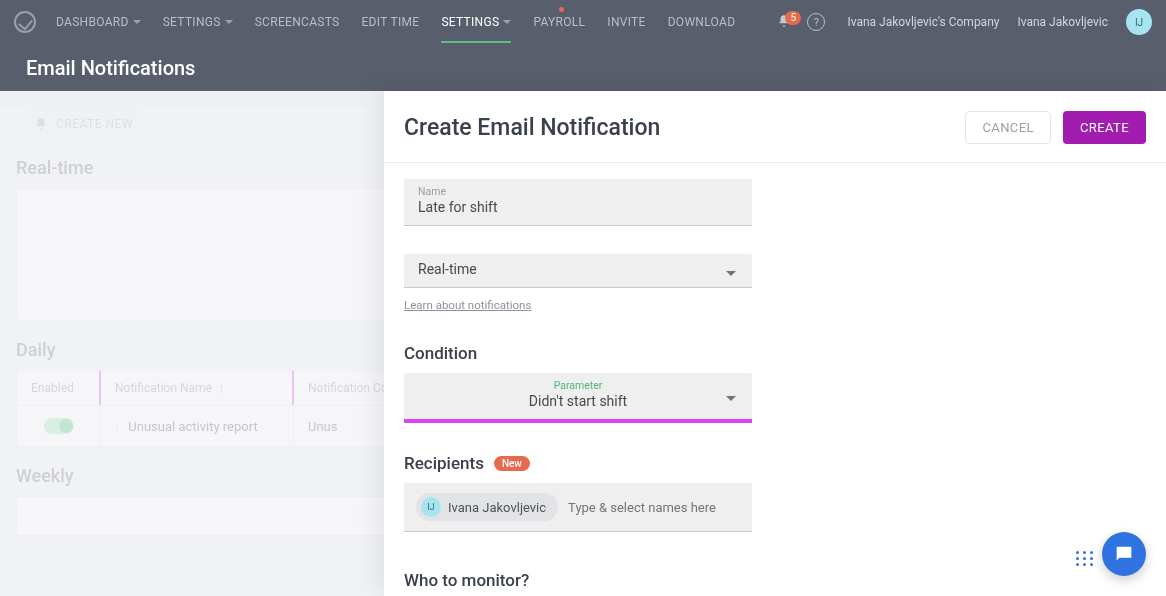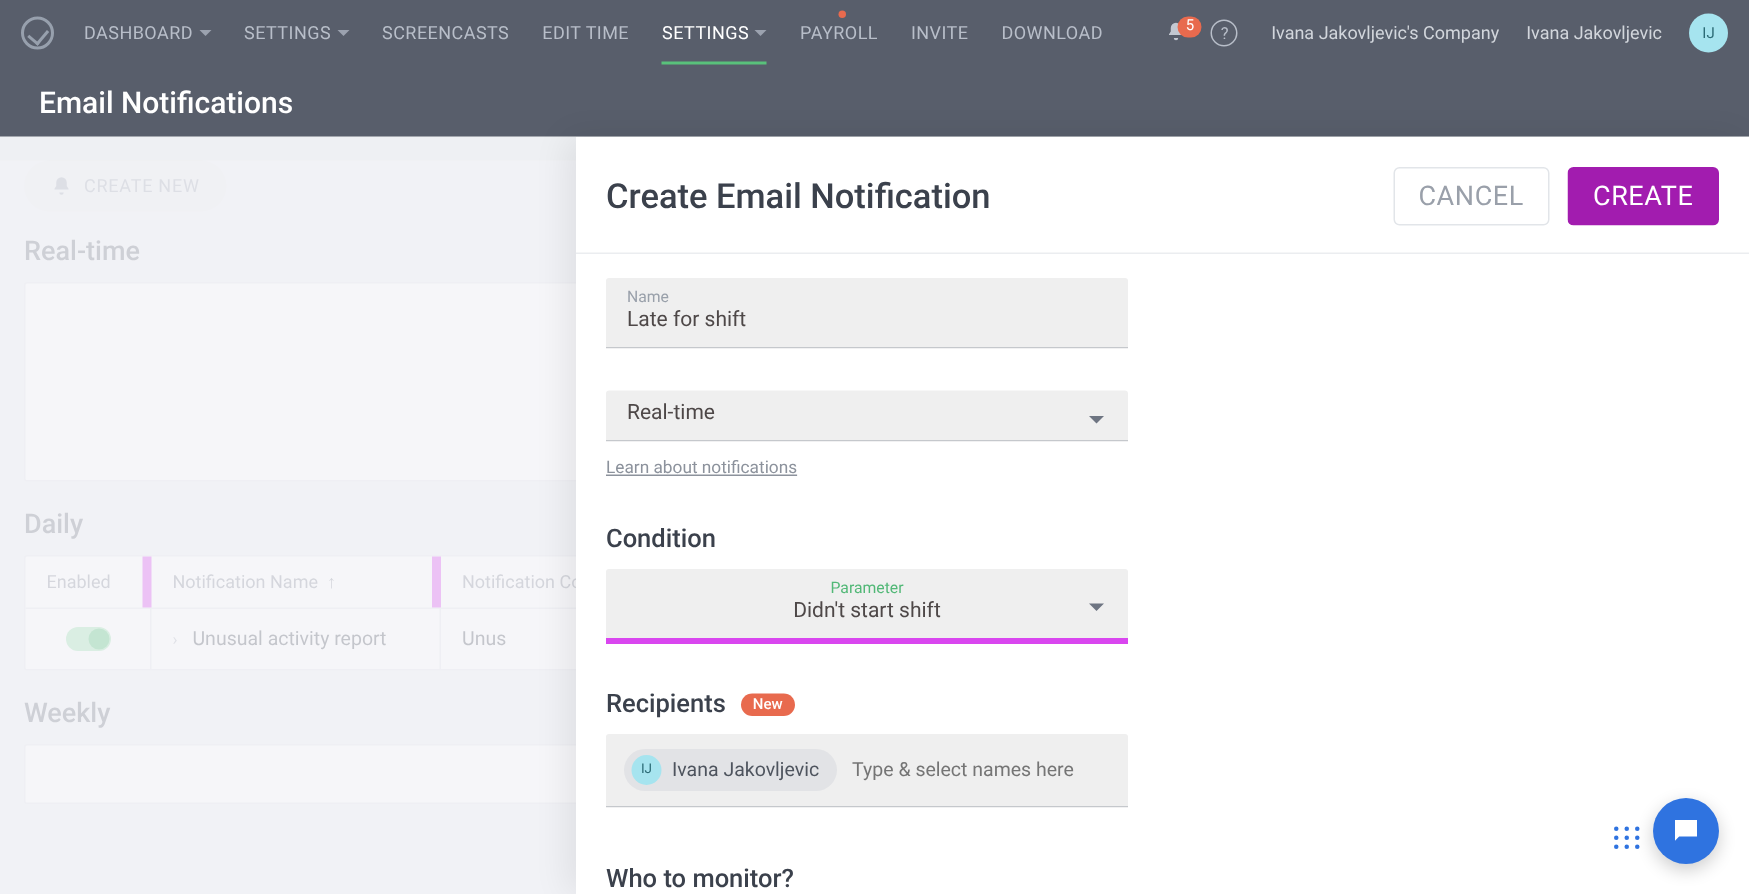--- a/index.html
+++ b/index.html
@@ -29,42 +29,42 @@
 
     
     .page-bg { position:relative; height:505px; }
     .overlay-dim { position:absolute; inset:0; background:rgba(242,243,246,0.72); pointer-events:none;}
     .btn-create-new { margin:16px; background:#e9ebee; border:none; border-radius:22px; padding:9px 18px; display:flex; align-items:center; gap:8px; color:#a6adb7; font-size:12px; letter-spacing:0.5px; cursor:pointer;}
     .bell-solid { fill:#a6adb7; }
     .section-heading { color:#6f7682; font-size:18px; font-weight:500; margin:6px 16px 10px;}
     .card { background:#fff; border-radius:2px; margin:0 16px 18px; padding:0; border:1px solid #e4e7eb; }
     .card.empty { text-align:center; color:#8a909a; font-size:13px; padding:58px 0; }
     .table-head { display:flex; border-bottom:1px solid #e4e7eb; font-size:12px; color:#888e99;}
-    .th { padding:10px 14px; border-right:6px solid #d946ef;}
+    .th { padding:10px 14px; border-right:2px solid #d946ef;}
     .th:last-child{border-right:none;}
     .th.enabled{width:84px;}
     .th.name{width:193px; display:flex; align-items:center; gap:6px;}
     .th.cond{flex:1;}
     .table-row { display:flex; font-size:13px; color:#4e545e;}
     .td { padding:12px 14px; border-right:1px solid #e4e7eb; display:flex; align-items:center;}
     .td:last-child{border-right:none;}
     .td.enabled{width:84px; justify-content:center;}
     .td.name{width:193px; gap:10px;}
     .td.cond{flex:1;}
     .toggle { width:30px;height:16px;background:#9be2b0;border-radius:9px;position:relative;cursor:pointer;}
     .toggle::after{content:"";position:absolute;right:1px;top:1px;width:14px;height:14px;background:#4ec374;border-radius:50%;}
     .row-caret { color:#b0b5bf; font-size:11px; }
     .sort-arrow{font-size:12px;}
 
     
     .slideover { position:absolute; top:91px; right:0; width:782px; height:505px; background:#fff; box-shadow:-6px 0 22px rgba(0,0,0,0.08); overflow-y:auto; }
     .slide-head { display:flex; align-items:center; justify-content:space-between; padding:20px 20px 18px; border-bottom:1px solid #ebedf0;}
     .slide-title { font-size:23px; font-weight:500; color:#3b414c;}
     .slide-actions { display:flex; gap:12px; }
-    .btn { border-radius:4px; font-size:18px; letter-spacing:0.4px; padding:8px 16px; cursor:pointer; border:1px solid transparent;}
+    .btn { border-radius:4px; font-size:13px; letter-spacing:0.4px; padding:8px 16px; cursor:pointer; border:1px solid transparent;}
     .btn-cancel { background:#fff; border-color:#e2e5e9; color:#9aa0aa;}
     .btn-create { background:#a21caf; color:#fff; }
 
     .slide-body { padding:10px 20px 30px; max-width:388px; }
     .field-shell { background:#efefef; border-bottom:1px solid #c5c8cc; border-radius:2px 2px 0 0; padding:6px 14px 8px; position:relative; margin-top:6px;}
     .field-shell .label { font-size:10.5px; color:#99a0aa; }
     .field-shell .value { font-size:14px; color:#4e4848; margin-top:1px; min-height:18px;}
     .field-shell.select::after { content:""; position:absolute; right:16px; top:50%; width:0;height:0;border-left:5px solid transparent;border-right:5px solid transparent;border-top:5px solid #6e7582; }
     .field-shell.highlight { border-bottom:4px solid #d946ef;text-align:center; }
     .field-shell.highlight .label { color:#52b877; }

